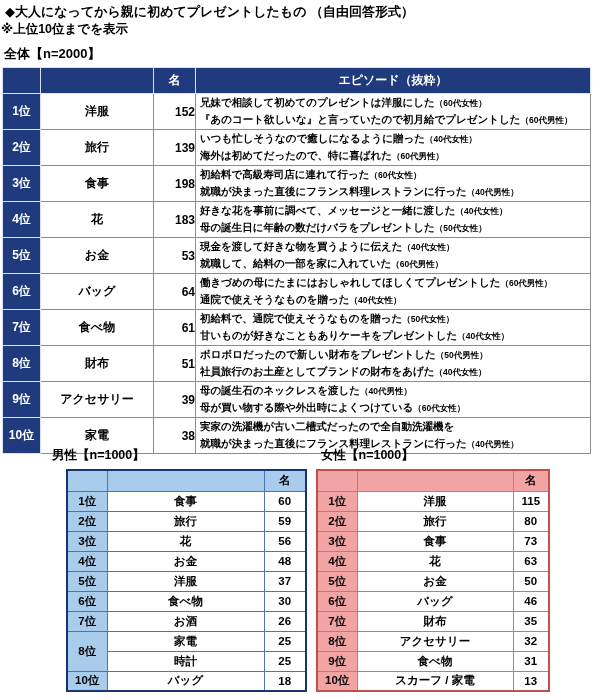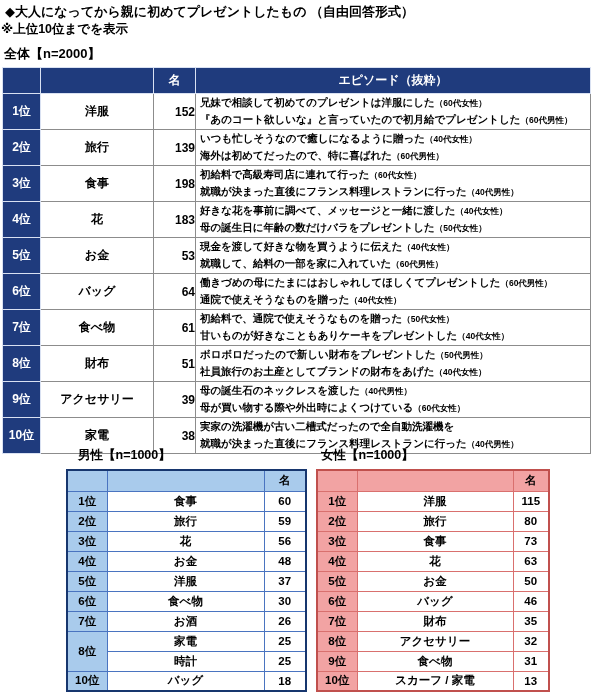--- a/index.html
+++ b/index.html
@@ -27,21 +27,21 @@
   .main .rank { font-size:12px; }
   .main .item { font-size:12px; }
   .main .cnt  { font-size:12px;text-align:right; }
   .main .epi  { text-align:left; padding:0 2px 1px 4px; background:#fff; }
   .main th { font-size:12px; }
   .ep-line { font-size:10.5px; line-height:16px; white-space:nowrap; }
   .who { font-size:8.5px; }
 
   
   .sub-label { position:absolute; top:447px; font-size:12.5px; }
-  .male-label   { left:78px; }
+  .male-label   { left:52px; }
   .female-label { left:321px; }
 
   .sub { position:absolute; top:469px; }
   .sub th, .sub td { padding:0; vertical-align:middle; text-align:center; font-size:11.5px; overflow:hidden; }
   .sub tr { height:20px; }
   .sub tr.hdr { height:21px; }
 
   .male { left:66px; width:241px; border:2px solid #17366e; }
   .male th, .male td { border:1px solid #4a74c0; }
   .male .fill { background:#a9cbec; }

